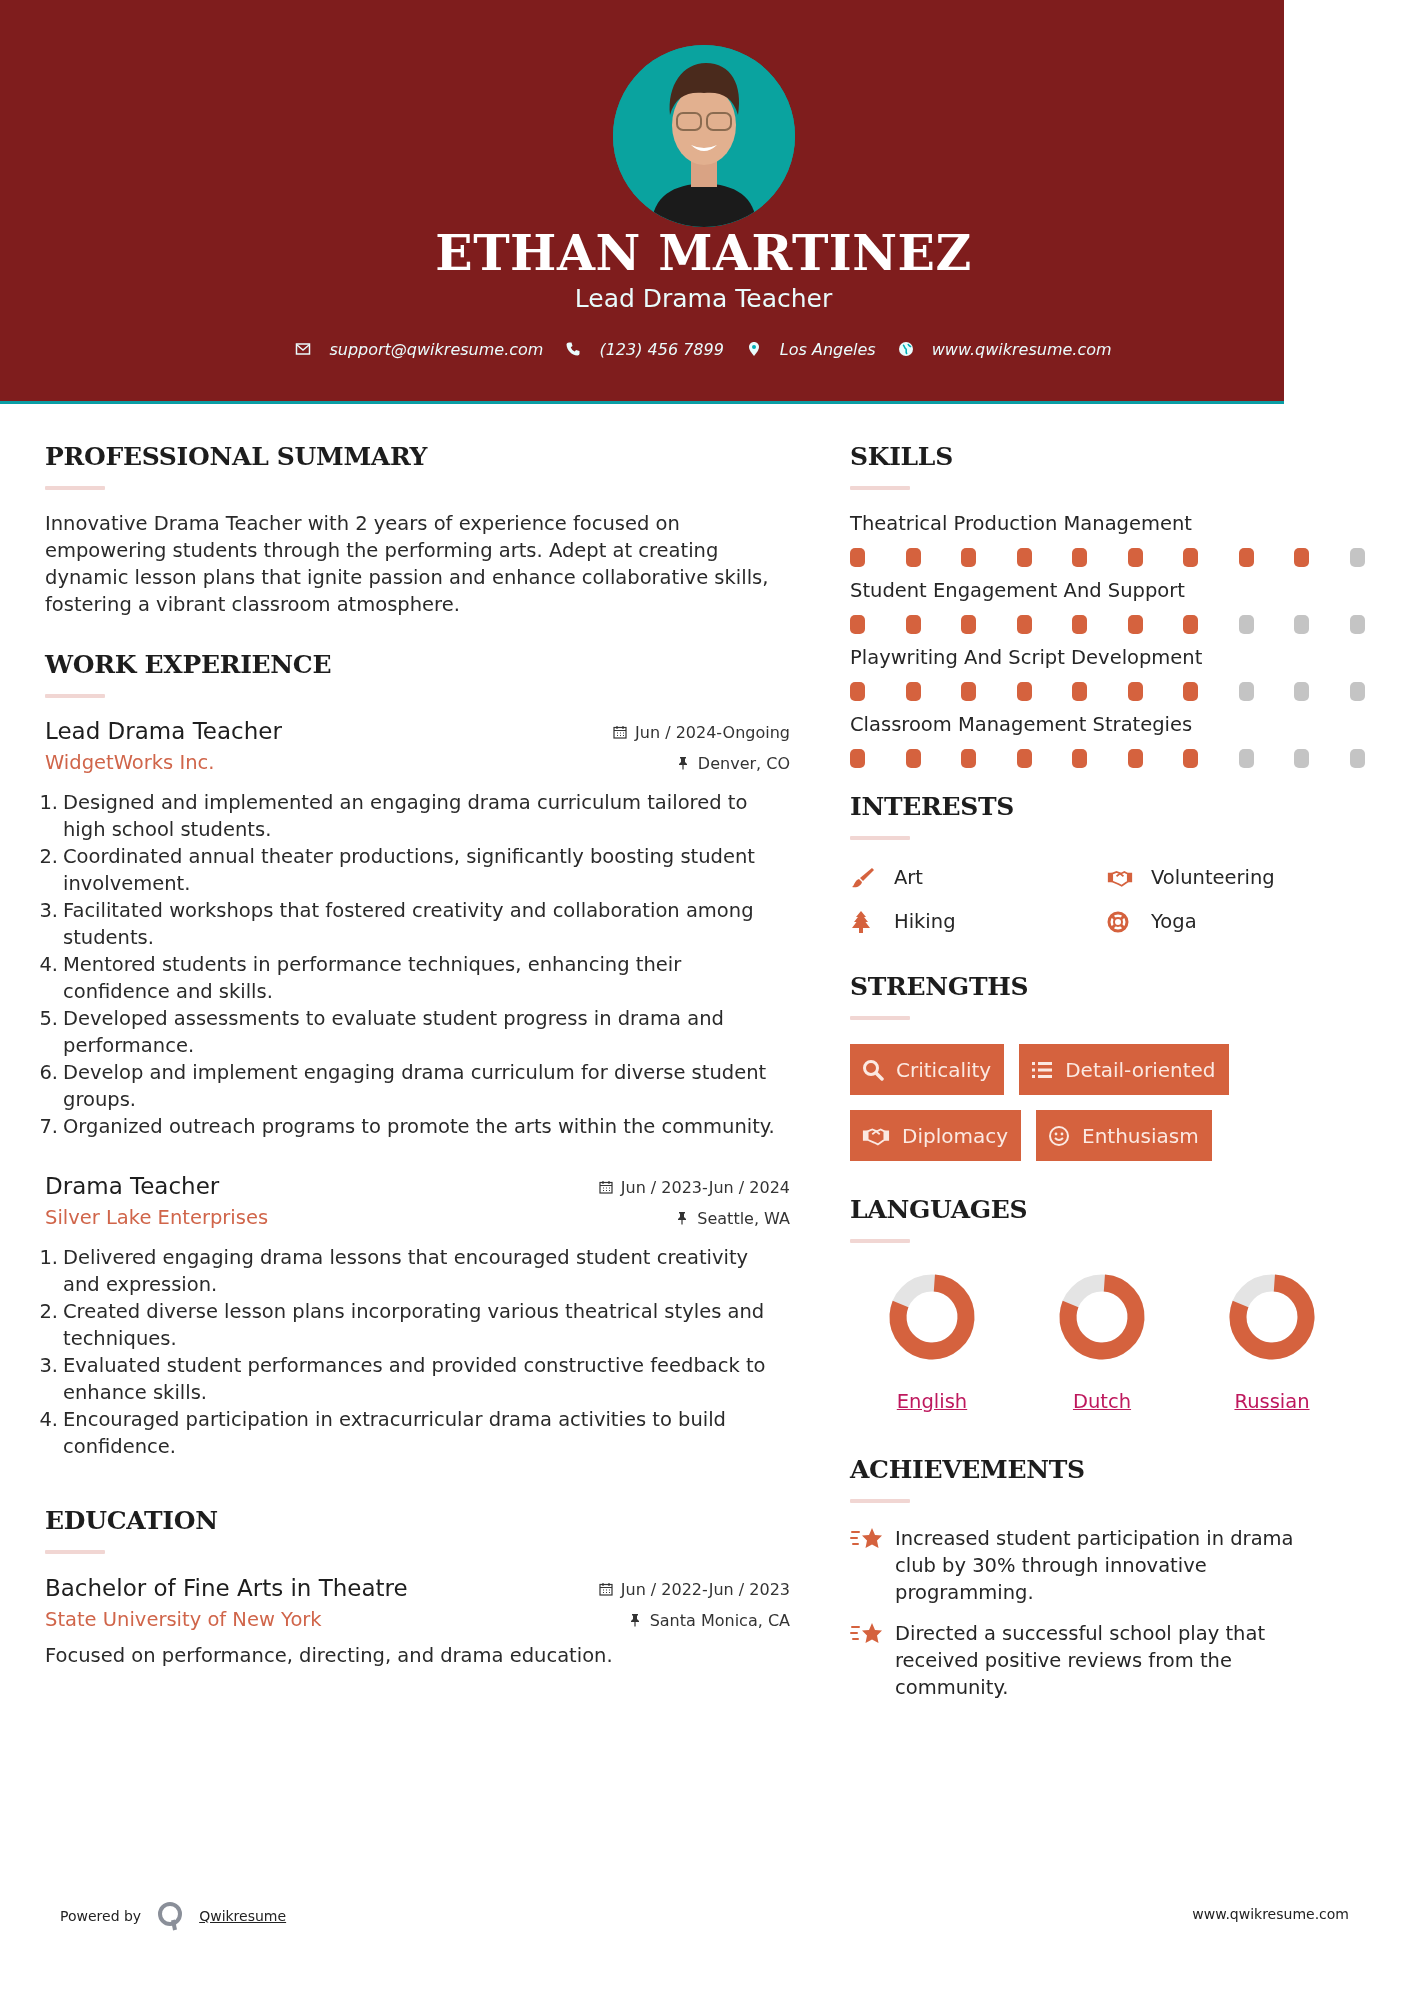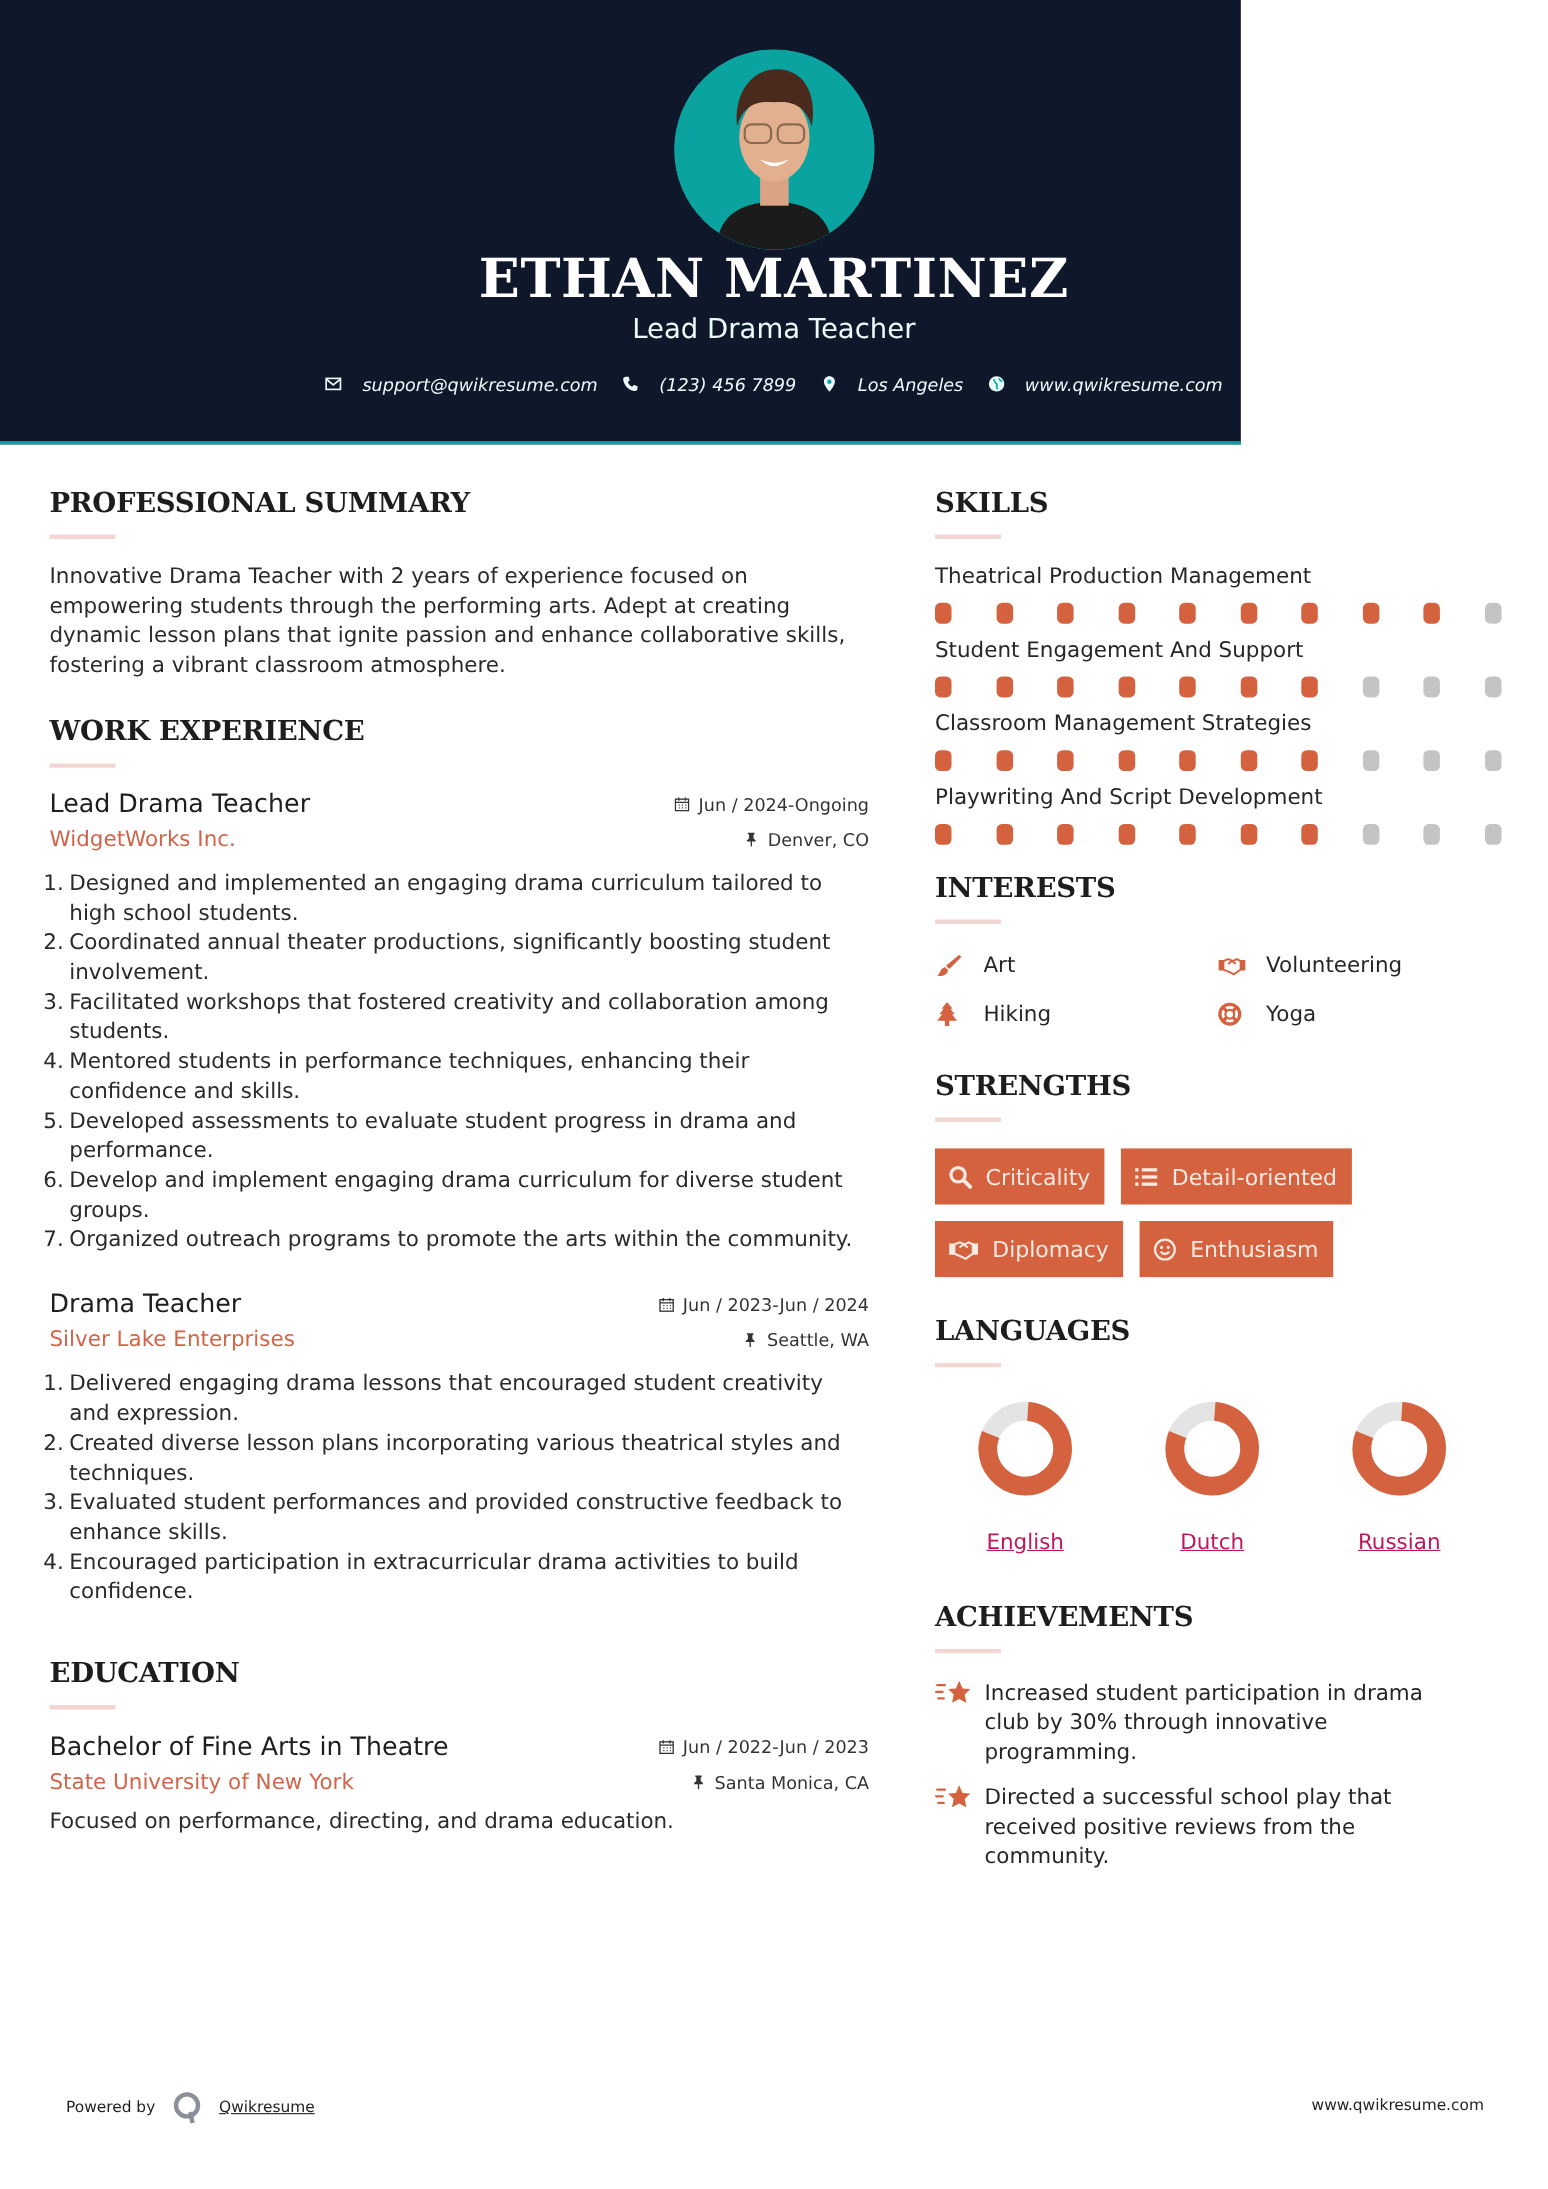--- a/index.html
+++ b/index.html
@@ -1,21 +1,21 @@
 <!DOCTYPE html>
 <html><head>
 <meta charset="utf-8">
 <style>
   * { box-sizing: border-box; margin: 0; padding: 0; }
   html, body { width: 1407px; height: 1990px; background: #ffffff; overflow: hidden; }
   body { position: relative; font-family: "DejaVu Sans", "Liberation Sans", sans-serif; color: #222; }
 
   .header {
-    position: absolute; left: 0; top: 0; width: 1128px; height: 404px;
-    background: #0f172a; border-bottom: 3px solid #0a9ea5;
+    position: absolute; left: 0; top: 0; width: 1284px; height: 404px;
+    background: #7f1d1d; border-bottom: 3px solid #0a9ea5;
   }
   .avatar {
     position: absolute; left: 613px; top: 45px; width: 182px; height: 182px;
     border-radius: 50%; background: #0aa39f; overflow: hidden;
   }
   .avatar svg { width: 100%; height: 100%; display: block; }
   .name {
     position: absolute; left: 0; width: 1407px; top: 224px; text-align: center;
     font-family: "DejaVu Serif", "Liberation Serif", serif; font-weight: bold;
     font-size: 49px; color: #ffffff; letter-spacing: 0.5px; line-height: 58px;
@@ -279,36 +279,36 @@
             <span class="dot"></span>
             <span class="dot"></span>
             <span class="dot"></span>
             <span class="dot"></span>
             <span class="dot off"></span>
             <span class="dot off"></span>
             <span class="dot off"></span>
           </div>
         </div>
       <div class="skill">
+          <div class="skill-name">Playwriting And Script Development</div>
+          <div class="dots">
+            <span class="dot"></span>
+            <span class="dot"></span>
+            <span class="dot"></span>
+            <span class="dot"></span>
+            <span class="dot"></span>
+            <span class="dot"></span>
+            <span class="dot"></span>
+            <span class="dot off"></span>
+            <span class="dot off"></span>
+            <span class="dot off"></span>
+          </div>
+        </div>
+      <div class="skill">
           <div class="skill-name">Classroom Management Strategies</div>
-          <div class="dots">
-            <span class="dot"></span>
-            <span class="dot"></span>
-            <span class="dot"></span>
-            <span class="dot"></span>
-            <span class="dot"></span>
-            <span class="dot"></span>
-            <span class="dot"></span>
-            <span class="dot off"></span>
-            <span class="dot off"></span>
-            <span class="dot off"></span>
-          </div>
-        </div>
-      <div class="skill">
-          <div class="skill-name">Playwriting And Script Development</div>
           <div class="dots">
             <span class="dot"></span>
             <span class="dot"></span>
             <span class="dot"></span>
             <span class="dot"></span>
             <span class="dot"></span>
             <span class="dot"></span>
             <span class="dot"></span>
             <span class="dot off"></span>
             <span class="dot off"></span>

